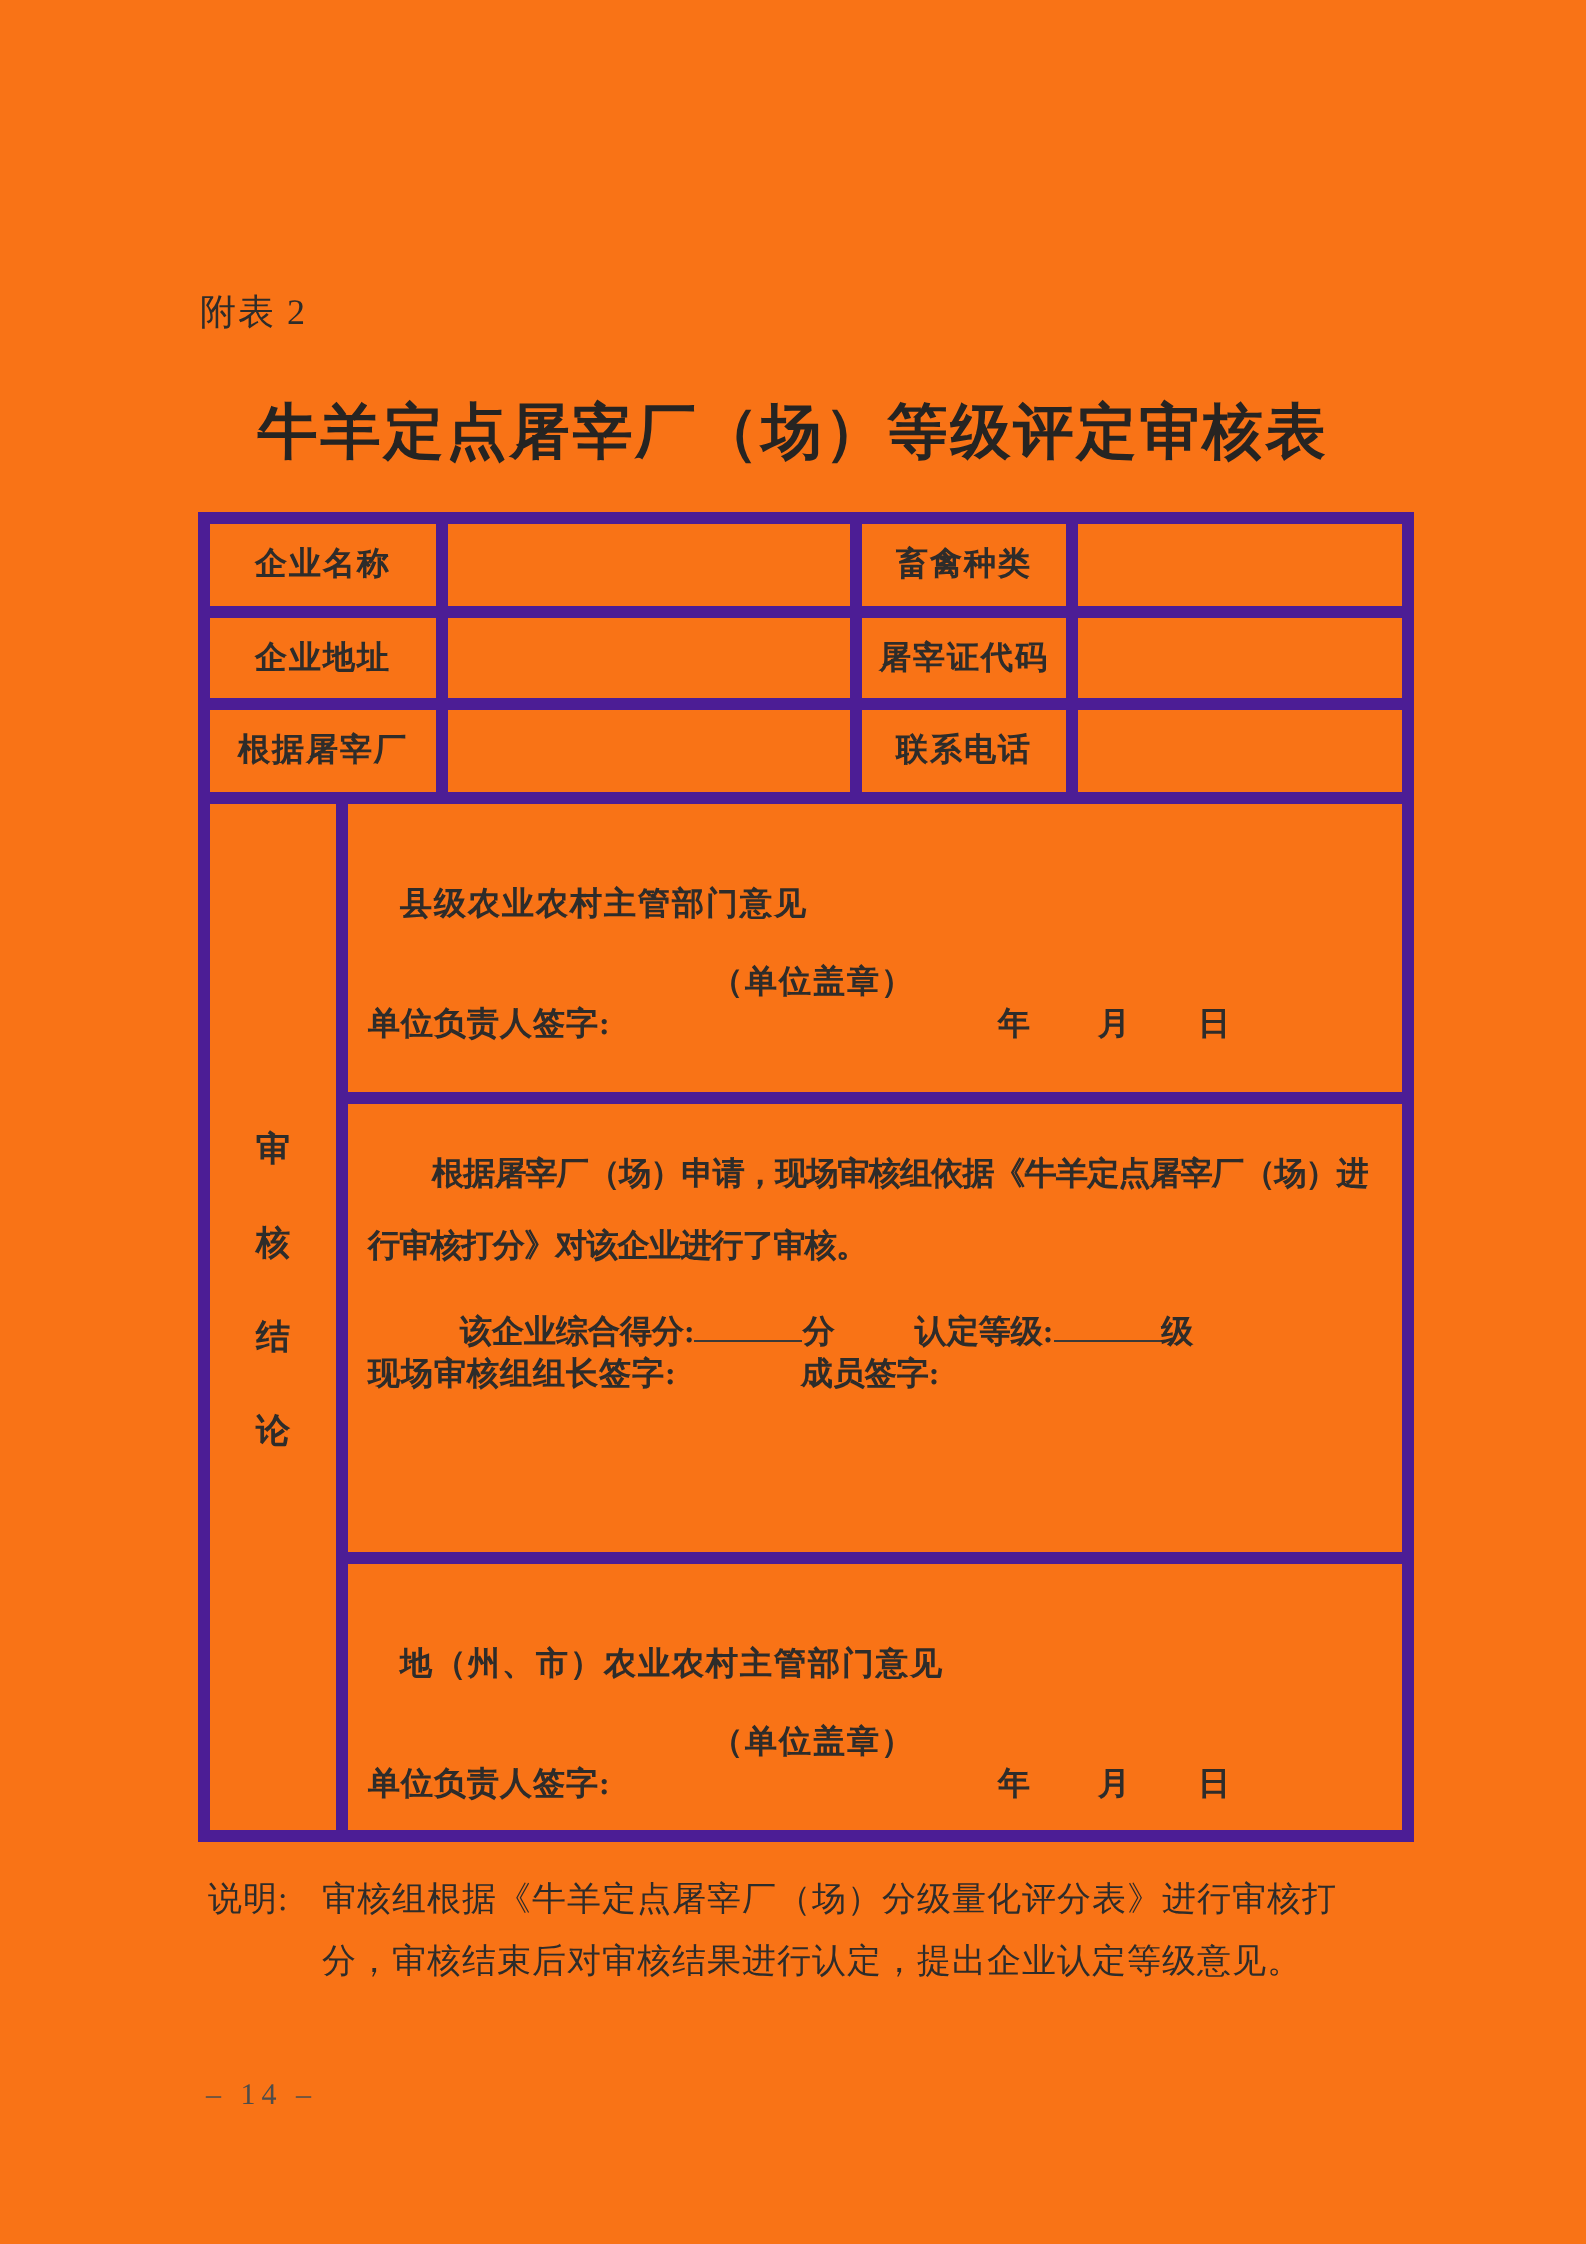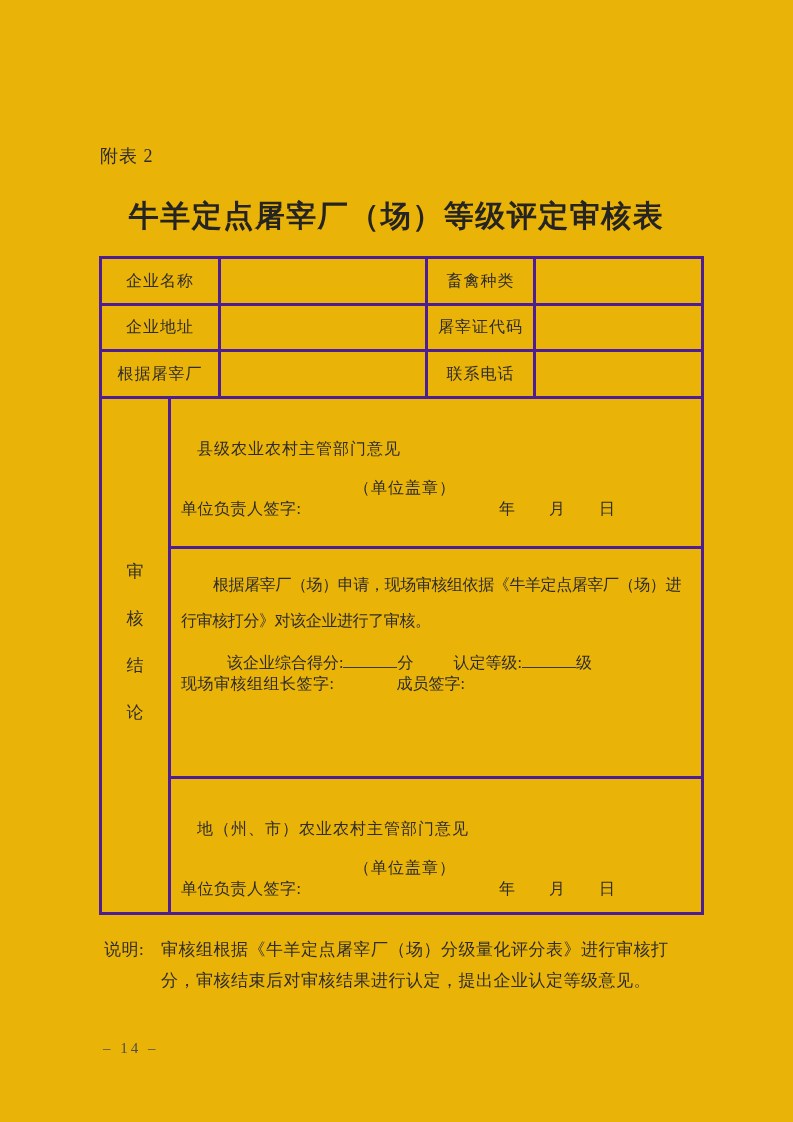--- a/index.html
+++ b/index.html
@@ -1,20 +1,20 @@
 <!DOCTYPE html>
 <html><head>
 <meta charset="utf-8">
 <style>
   * { margin:0; padding:0; box-sizing:border-box; }
   html,body { background:#ffffff; }
   .page {
     position:relative;
     width:793px; height:1122px;
-    background:#eab308;
+    background:#f97316;
     font-family:"Liberation Serif","DejaVu Serif",serif;
     color:#2e2c2a;
     overflow:hidden;
   }
   .annex {
     position:absolute; left:100px; top:144px;
     font-size:18px; letter-spacing:1px;
   }
   .doc-title {
     position:absolute; left:0; right:0; top:196px;
@@ -22,23 +22,24 @@
     font-size:30px; font-weight:bold;
     letter-spacing:1.5px;
     color:#262422;
   }
   table.form-table {
     position:absolute; left:99px; top:256px;
     width:602px;
     border-collapse:collapse; table-layout:fixed;
   }
   .form-table td {
-    border:3px solid #4c1d95;
+    border:6px solid #4c1d95;
     font-size:16px;
     vertical-align:middle;
+    font-weight:bold;
   }
   .cell-label { text-align:center; letter-spacing:1px; }
   .cell-value { background:transparent; }
   .row-info { height:47px; }
   .row-info-mid { height:46px; }
   .row-county { height:150px; }
   .row-audit { height:230px; }
   .row-pref { height:124px; }
   td.vert-head { text-align:center; }
   .vert-chars {

